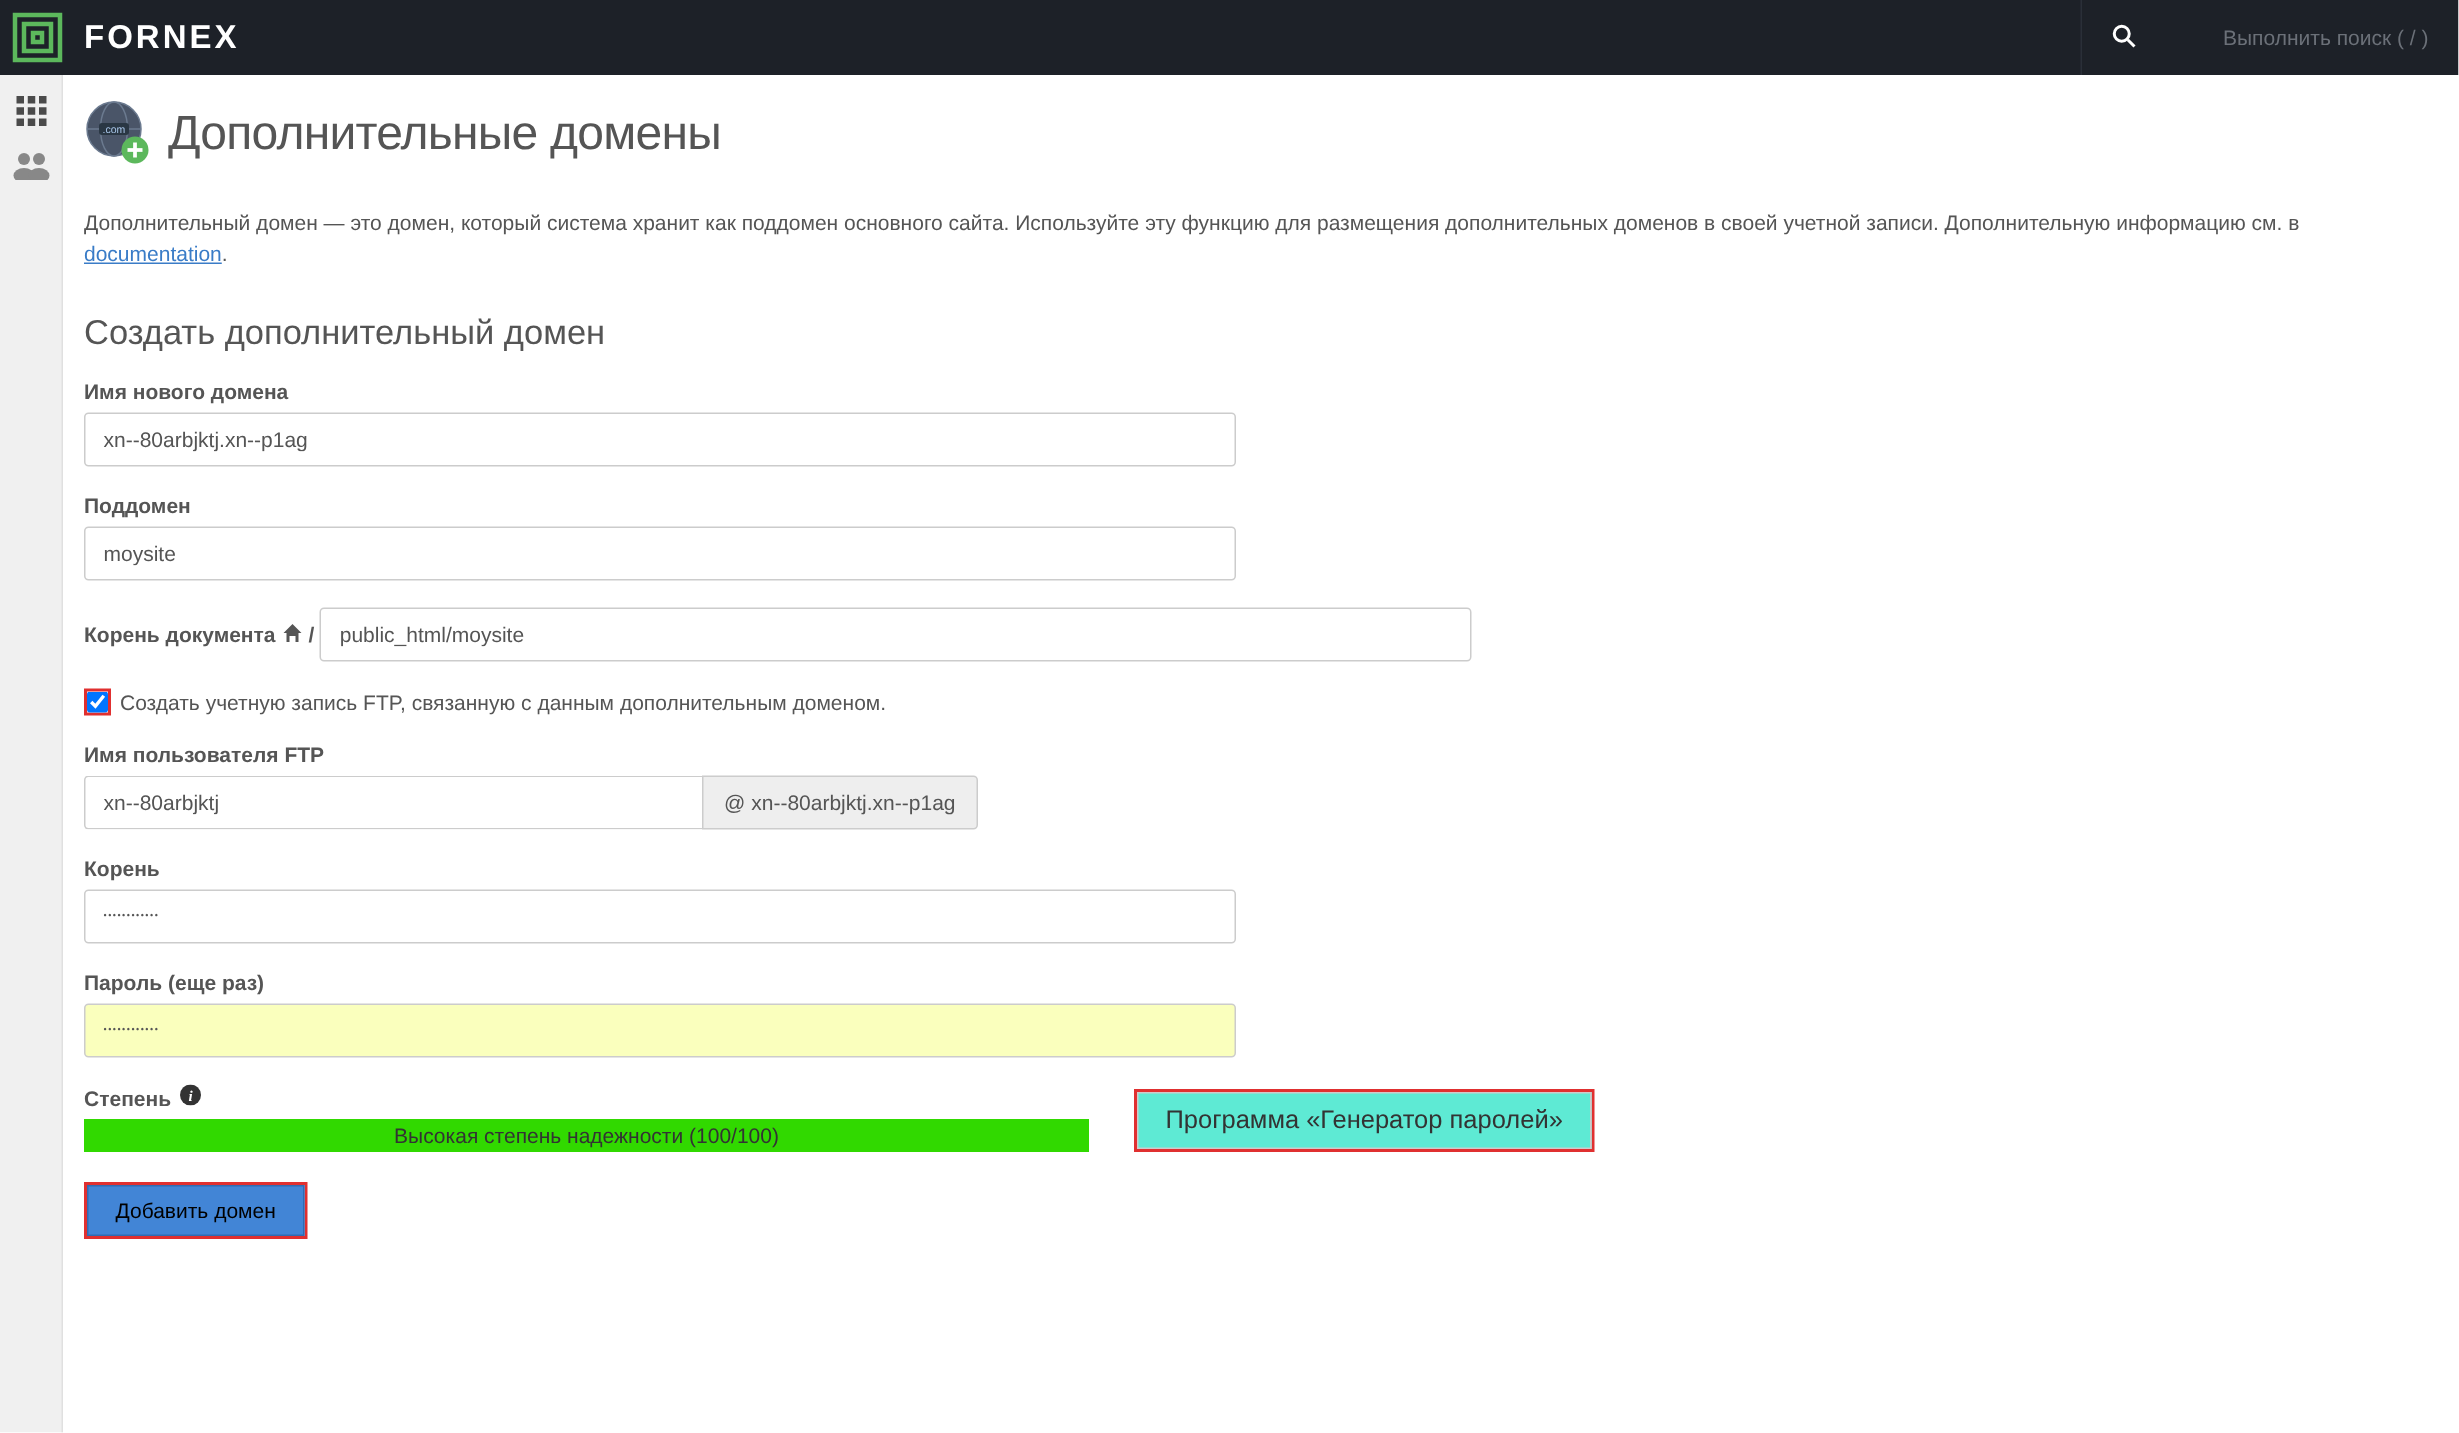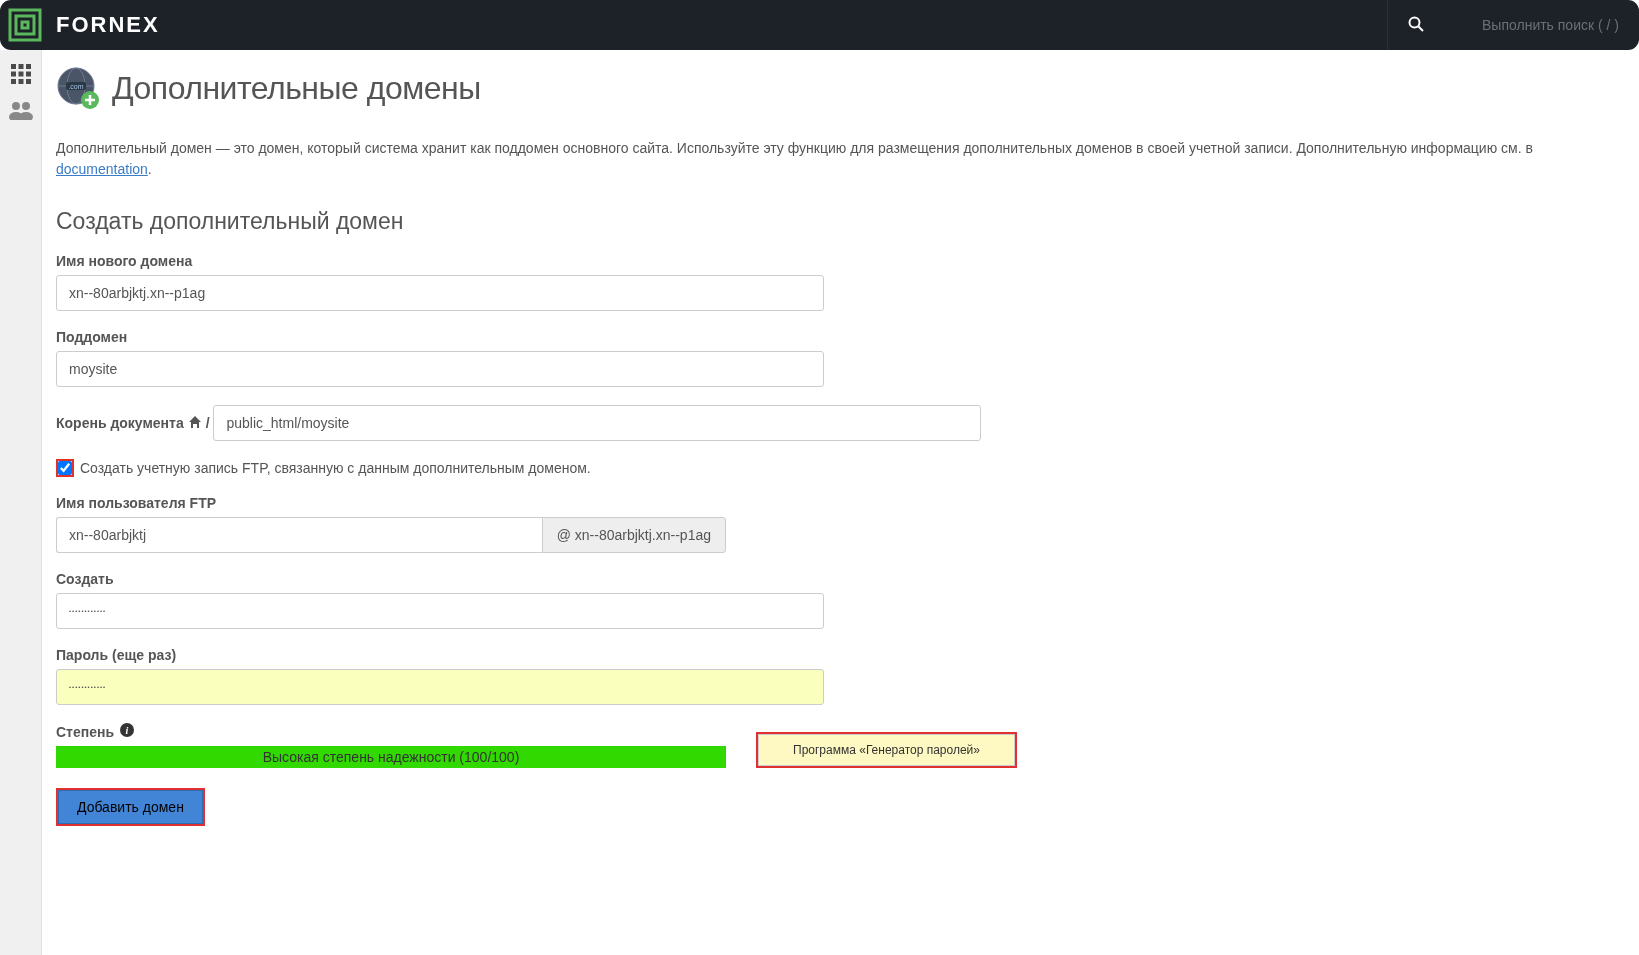--- a/index.html
+++ b/index.html
@@ -1,17 +1,17 @@
 <!DOCTYPE html>
 <html><head>
 <meta charset="utf-8">
 <style>
 * { box-sizing: border-box; margin: 0; padding: 0; }
 body { font-family: -apple-system, BlinkMacSystemFont, "Segoe UI", Arial, sans-serif; background: #fff; color: #333; font-size: 14px; }
-.header { background: #1d2128; height: 50px; display: flex; align-items: flex-start; justify-content: space-between; padding: 0; border-radius: 11px; }
+.header { background: #1d2128; height: 50px; display: flex; align-items: flex-start; justify-content: space-between; padding: 0; }
 .logo-area { display: flex; align-items: center; height: 50px; }
 .logo-icon { width: 50px; height: 50px; display: flex; align-items: center; justify-content: center; }
 .logo-text { color: #fff; font-size: 22px; font-weight: bold; letter-spacing: 2px; margin-left: 6px; font-family: Arial, sans-serif;}
 .search-area { display: flex; align-items: center; color: #8a8f98; padding-right: 20px; border-left: 1px solid #2a2f38; height: 100%; padding-left: 20px; gap: 44px;}
 .search-area .search-icon { margin-right: 14px; color: #fff; }
 .search-placeholder { color: #6b7078; font-size: 14px; }
 .layout { display: flex; min-height: calc(100vh - 50px); }
 .sidebar { width: 42px; background: #f0f0f0; padding-top: 6px; border-right: 1px solid #e0e0e0; }
 .sidebar-item { width: 42px; height: 36px; display: flex; align-items: center; justify-content: center; color: #4b4b4b; cursor: pointer; }
 .content { flex: 1; padding: 16px 30px 30px 14px; }
@@ -24,30 +24,30 @@
 .form-group { margin-bottom: 18px; }
 .form-label { font-weight: bold; color: #555; font-size: 14px; margin-bottom: 6px; display: block; }
 .form-input { width: 768px; height: 36px; padding: 6px 12px; border: 1px solid #ccc; border-radius: 3px; font-size: 14px; color: #555; background: #fff; }
 .form-input.autofill { background: #faffbd; }
 .root-label { font-weight: bold; color: #555; display: inline-flex; align-items: center; gap: 4px;}
 .home-icon { color: #555; }
 .checkbox-row { display: flex; align-items: center; margin-bottom: 18px; }
 .checkbox-wrap { border: 2px solid #e03030; padding: 0; display: inline-flex; align-items: center; justify-content: center; margin-right: 6px; }
 .checkbox-wrap input { width: 14px; height: 14px; }
 .checkbox-label { color: #555; font-size: 14px; }
-.ftp-row { display: flex; width: 670px; }
+.ftp-row { display: flex; width: 596px; }
 .ftp-input { flex: 1; border-radius: 3px 0 0 3px; border-right: none; }
 .ftp-addon { background: #eee; border: 1px solid #ccc; border-radius: 0 3px 3px 0; padding: 0 14px; display: flex; align-items: center; color: #555; font-size: 14px; }
 .strength-row { display: flex; align-items: flex-end; gap: 30px; }
 .strength-left { width: 670px; }
 .strength-label { font-weight: bold; color: #555; display: inline-flex; align-items: center; gap: 6px; margin-bottom: 6px;}
 .info-icon { color: #333; }
 .strength-bar { width: 100%; height: 22px; background: #31d900; color: #333; font-size: 14px; display: flex; align-items: center; justify-content: center; }
 .gen-btn-wrap { border: 2px solid #e03030; display: inline-block; }
-.gen-btn { background: #fef9c3; border: 1px solid #ccc; padding: 8px 34px; font-size: 12px; color: #333; cursor: pointer; }
+.gen-btn { background: #5eead4; border: 1px solid #ccc; padding: 8px 18px; font-size: 17px; color: #333; cursor: pointer; }
 .submit-wrap { margin-top: 20px; border: 2px solid #e03030; display: inline-block; }
 .submit-btn { background: #4285d6; color: #000000; border: 1px solid #2f6bb3; padding: 8px 18px; font-size: 14px; cursor: pointer; }
 </style>
 </head>
 <body>
 
 <div class="header">
   <div class="logo-area">
     <div class="logo-icon">
       <svg width="38" height="38" viewBox="0 0 38 38">
@@ -150,21 +150,21 @@
 
     <div class="form-group">
       <label class="form-label">Имя пользователя FTP</label>
       <div class="ftp-row">
         <input class="form-input ftp-input" value="xn--80arbjktj" style="">
         <div class="ftp-addon">@ xn--80arbjktj.xn--p1ag</div>
       </div>
     </div>
 
     <div class="form-group">
-      <label class="form-label">Создать</label>
+      <label class="form-label">Корень</label>
       <input class="form-input" type="text" style="letter-spacing: 1px; font-size: 6px;" value="••••••••••••">
     </div>
 
     <div class="form-group">
       <label class="form-label">Пароль (еще раз)</label>
       <input class="form-input autofill" type="text" style="letter-spacing: 1px; font-size: 6px;" value="••••••••••••">
     </div>
 
     <div class="strength-row">
       <div class="strength-left">

